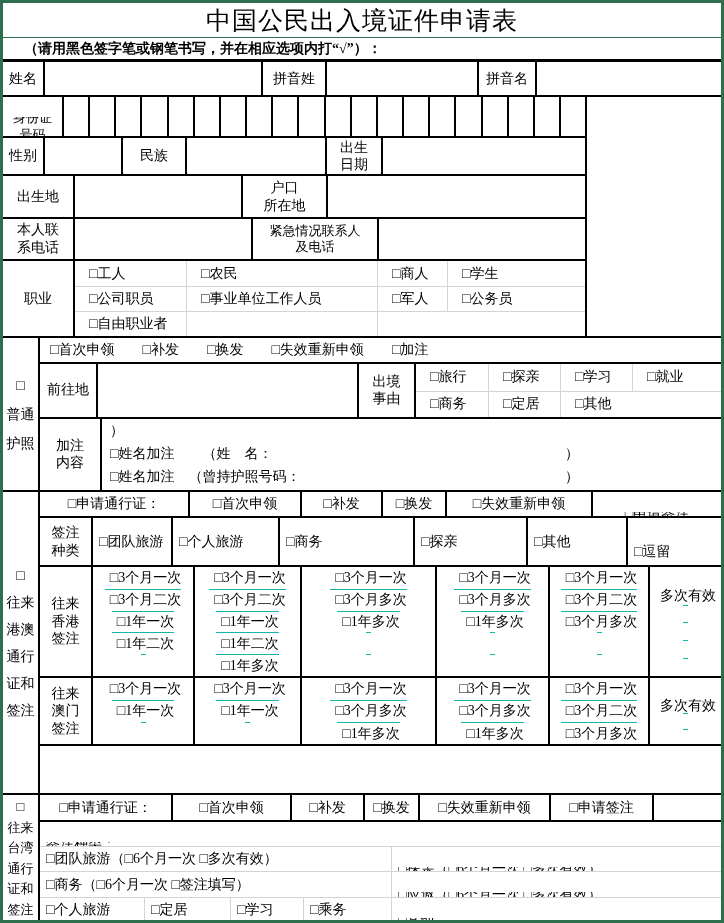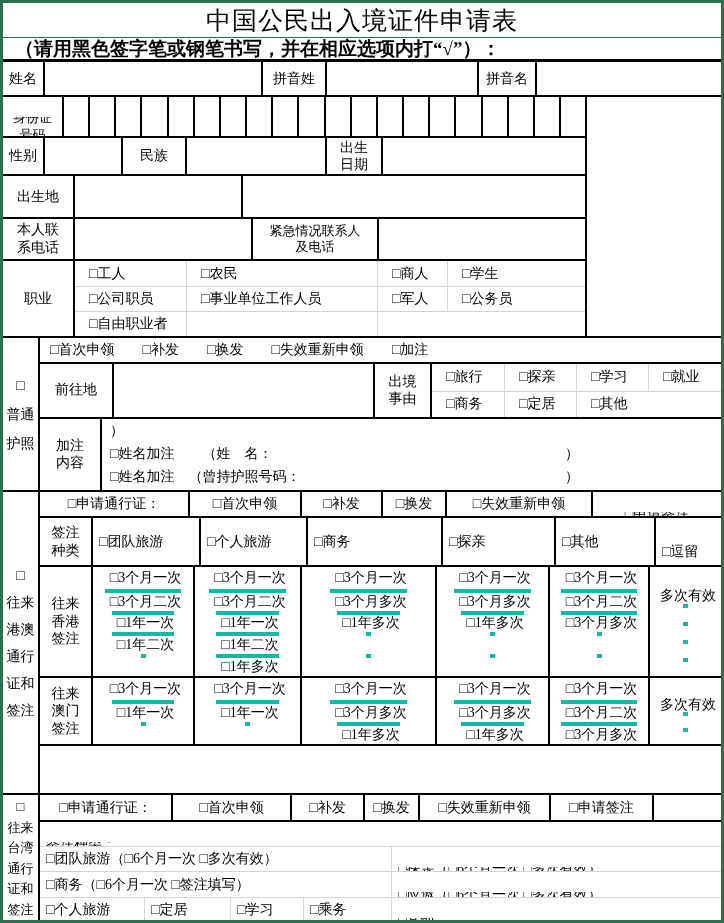--- a/index.html
+++ b/index.html
@@ -1,20 +1,20 @@
 <!DOCTYPE html>
 <html><head>
 <meta charset="utf-8">
 <style>
   html,body{margin:0;padding:0;background:#fff;}
   body{font-family:"Liberation Serif","DejaVu Serif",serif;color:#000;}
   .frame{width:724px;height:923px;box-sizing:border-box;border:3px solid #2e6f4f;background:#fff;overflow:hidden;}
   .title-row{height:35px;box-sizing:border-box;border-bottom:1px solid #2e6f4f;display:flex;align-items:center;justify-content:center;}
   .title-row span{font-size:25px;letter-spacing:1px;}
-  .instr-row{height:22px;box-sizing:border-box;border-bottom:1px solid #000;display:flex;align-items:center;padding-left:12px;font-weight:bold;font-size:19px;}
+  .instr-row{height:22px;box-sizing:border-box;border-bottom:1px solid #000;display:flex;align-items:center;padding-left:21px;font-weight:bold;font-size:14px;}
   .form-table{height:860px;box-sizing:border-box;border-top:2px solid #000;font-size:14px;}
   .row{display:flex;box-sizing:border-box;border-bottom:2px solid #000;}
   .row.nb{border-bottom:none;}
   .cell{box-sizing:border-box;border-right:2px solid #000;display:flex;align-items:center;justify-content:center;overflow:hidden;}
   .cell.last{border-right:none;margin-top:20px;}
   .cell.left{justify-content:flex-start;padding-left:6px;}
   .pre{white-space:pre-line;text-align:center;line-height:1.25;}
   .sm{font-size:13px;}
   .col{display:flex;flex-direction:column;box-sizing:border-box;}
   .idboxes{flex:1;display:flex;}
@@ -24,21 +24,21 @@
   .grid-row .opt + .opt{border-left:1px solid #d4d4d4;}
   .gt{border-top:1px solid #d4d4d4;}
   .section{display:flex;box-sizing:border-box;border-bottom:2px solid #000;}
   .section.nb{border-bottom:none;}
   .vlabel{width:37px;box-sizing:border-box;border-right:2px solid #000;display:flex;align-items:center;justify-content:center;text-align:center;white-space:pre-line;}
   .sec-body{flex:1;display:flex;flex-direction:column;box-sizing:border-box;min-width:0;}
   .hopts{display:flex;align-items:center;box-sizing:border-box;padding-left:10px;}
   .hopts .opt{margin-right:28px;white-space:nowrap;}
   .vopts{display:flex;flex-direction:column;box-sizing:border-box;min-width:0;}
   .vopts .opt{box-sizing:border-box;display:flex;align-items:center;padding-left:5px;white-space:nowrap;overflow:hidden;}
-  .vopts .opt + .opt{border-top:4px solid #14b8a6;}
+  .vopts .opt + .opt{border-top:1px solid #14b8a6;}
   .hk .opt{height:22.2px;}
   .mac .opt{height:22.6px;}
   .note-line{display:flex;justify-content:space-between;align-items:center;padding-left:8px;padding-right:142px;height:23px;}
   .famtext{flex:1;box-sizing:border-box;padding:2px 8px;line-height:22px;display:block;overflow:hidden;}
 </style>
 </head>
 <body>
 
 <div class="frame">
 
@@ -97,20 +97,22 @@
           <div class="cell" style="width:64px">民族</div>
           <div class="cell" style="width:140px"></div>
           <div class="cell pre" style="width:56px">出生
 日期</div>
           <div class="cell last" style="flex:1"></div>
         </div>
 
         <div class="row" style="height:43px">
           <div class="cell" style="width:72px">出生地</div>
           <div class="cell" style="width:168px"></div>
+          <div class="cell pre" style="width:85px">户口
+所在地</div>
           <div class="cell last" style="flex:1"></div>
         </div>
 
         <div class="row" style="height:43px">
           <div class="cell pre" style="width:72px">本人联
 系电话</div>
           <div class="cell" style="width:178px"></div>
           <div class="cell pre sm" style="width:126px">紧急情况联系人
 及电话</div>
           <div class="cell last" style="flex:1"></div>
@@ -151,21 +153,21 @@
         <div class="row" style="height:26px">
           <div class="hopts" style="flex:1">
               <span class="opt">□首次申领</span>
               <span class="opt">□补发</span>
               <span class="opt">□换发</span>
               <span class="opt">□失效重新申领</span>
               <span class="opt">□加注</span>
             </div>
         </div>
         <div class="row" style="height:55px">
-          <div class="cell" style="width:74px">前往地</div>
+          <div class="cell" style="width:58px">前往地</div>
           <div class="cell" style="width:261px"></div>
           <div class="cell pre" style="width:57px">出境
 事由</div>
           <div class="col last" style="flex:1">
             <div class="grid-row" style="height:28px;border-bottom:1px solid #d4d4d4;grid-template-columns:72px 72px 72px 1fr">
                 <span class="opt">□旅行</span>
                 <span class="opt">□探亲</span>
                 <span class="opt">□学习</span>
                 <span class="opt">□就业</span>
               </div>
@@ -208,21 +210,21 @@
           <div class="cell" style="width:150px">□申请通行证：</div>
           <div class="cell" style="width:112px">□首次申领</div>
           <div class="cell" style="width:81px">□补发</div>
           <div class="cell" style="width:64px">□换发</div>
           <div class="cell" style="width:146px">□失效重新申领</div>
           <div class="cell last" style="flex:1">□申请签注</div>
         </div>
         <div class="row" style="height:49px">
           <div class="cell pre" style="width:53px">签注
 种类</div>
-          <div class="cell left" style="width:108px">□团队旅游</div>
+          <div class="cell left" style="width:80px">□团队旅游</div>
           <div class="cell left" style="width:107px">□个人旅游</div>
           <div class="cell left" style="width:135px">□商务</div>
           <div class="cell left" style="width:113px">□探亲</div>
           <div class="cell left" style="width:100px">□其他</div>
           <div class="cell left last" style="flex:1">□逗留</div>
         </div>
         <div class="row hk" style="height:111px">
           <div class="cell pre" style="width:53px">往来
 香港
 签注</div>

